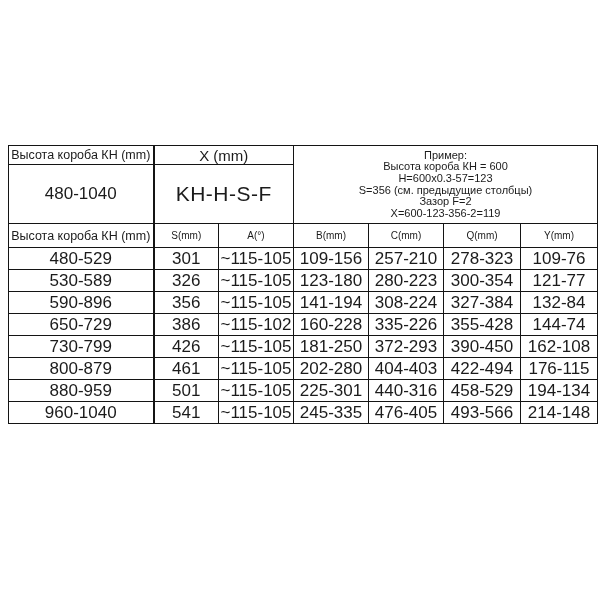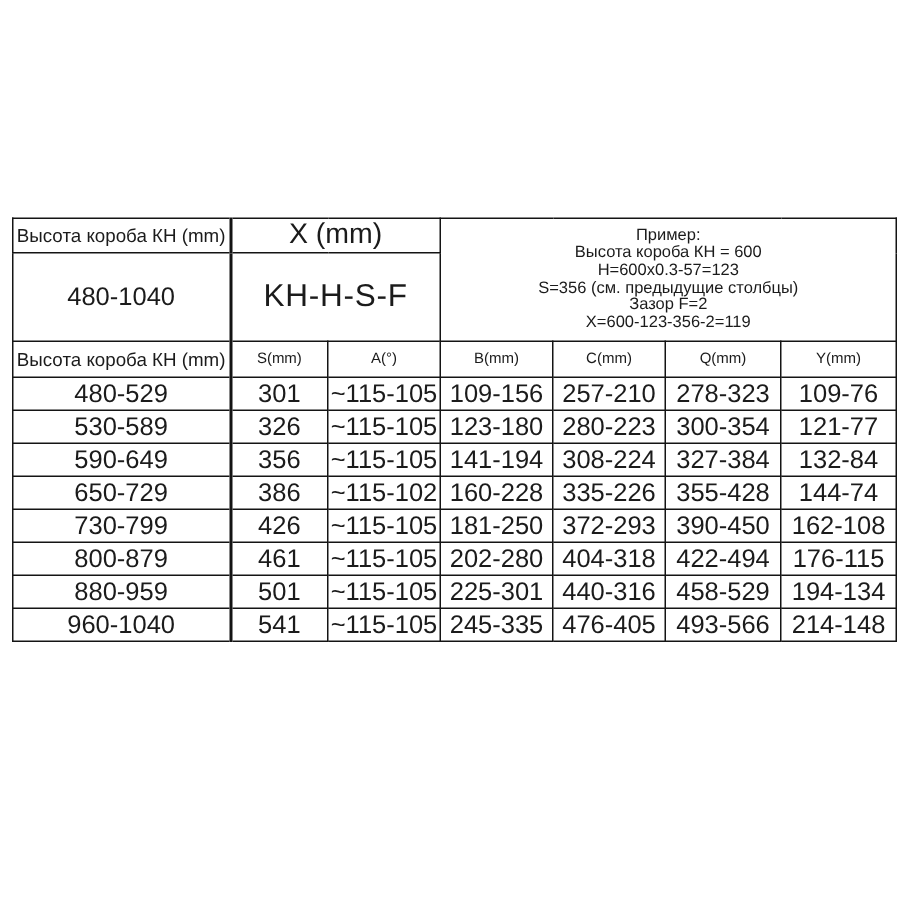--- a/index.html
+++ b/index.html
@@ -29,21 +29,21 @@
   }
   
   .spec tr > *:nth-child(2) { border-left: 2px solid #141414; }
 
   tr.r1 { height: 19px; }
   tr.r2 { height: 59px; }
   tr.r3 { height: 24px; }
   tr.data-row { height: 22px; }
 
   .hdr-bold { font-weight: bold; font-size: 12.5px; }
-  .x-hdr    { font-weight: bold; font-size: 19px; }
+  .x-hdr    { font-weight: bold; font-size: 15px; }
   .big-val  { font-size: 17px; }
   .kh-sf    { font-size: 21px; letter-spacing: 0.5px; }
   .col-hdr  { font-size: 10px; }
   .data-cell{ font-size: 17px; }
 
   .example-cell {
     text-align: left;
     vertical-align: top;
     padding: 5px 4px 0 18px;
   }
@@ -106,21 +106,21 @@
         <tr class="data-row">
           <td class="data-cell">530-589</td>
           <td class="data-cell">326</td>
           <td class="data-cell">~115-105</td>
           <td class="data-cell">123-180</td>
           <td class="data-cell">280-223</td>
           <td class="data-cell">300-354</td>
           <td class="data-cell">121-77</td>
         </tr>
         <tr class="data-row">
-          <td class="data-cell">590-649</td>
+          <td class="data-cell">590-896</td>
           <td class="data-cell">356</td>
           <td class="data-cell">~115-105</td>
           <td class="data-cell">141-194</td>
           <td class="data-cell">308-224</td>
           <td class="data-cell">327-384</td>
           <td class="data-cell">132-84</td>
         </tr>
         <tr class="data-row">
           <td class="data-cell">650-729</td>
           <td class="data-cell">386</td>
@@ -137,21 +137,21 @@
           <td class="data-cell">181-250</td>
           <td class="data-cell">372-293</td>
           <td class="data-cell">390-450</td>
           <td class="data-cell">162-108</td>
         </tr>
         <tr class="data-row">
           <td class="data-cell">800-879</td>
           <td class="data-cell">461</td>
           <td class="data-cell">~115-105</td>
           <td class="data-cell">202-280</td>
-          <td class="data-cell">404-318</td>
+          <td class="data-cell">404-403</td>
           <td class="data-cell">422-494</td>
           <td class="data-cell">176-115</td>
         </tr>
         <tr class="data-row">
           <td class="data-cell">880-959</td>
           <td class="data-cell">501</td>
           <td class="data-cell">~115-105</td>
           <td class="data-cell">225-301</td>
           <td class="data-cell">440-316</td>
           <td class="data-cell">458-529</td>

